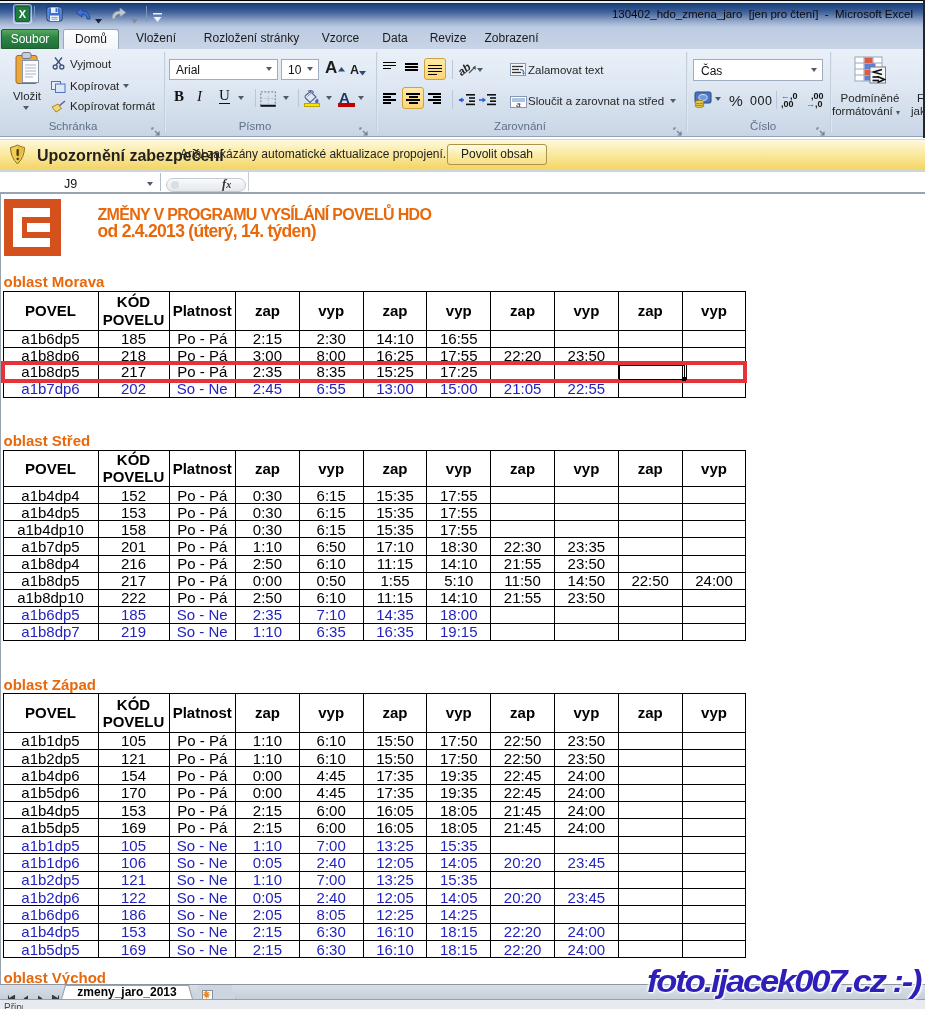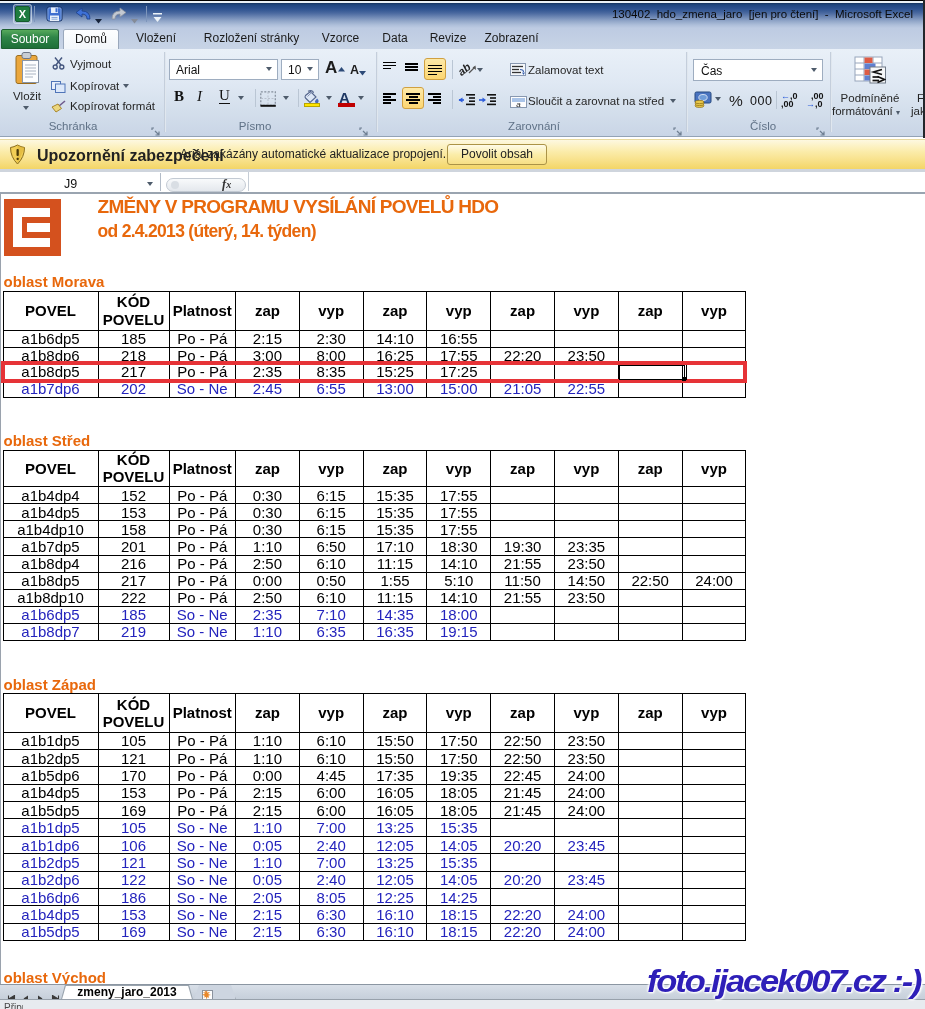--- a/index.html
+++ b/index.html
@@ -335,21 +335,21 @@
   <div class="r11" style="left:826px;top:56px;width:80px;text-align:center;">formátování <span style="font-size:8px;color:#4e5b6b;">▾</span></div>
   <div class="r11" style="left:917px;top:43.5px;">F</div>
   <div class="r11" style="left:911px;top:56px;">jak</div>
 
   <div class="gsep" style="left:163.5px;"></div>
   <div class="gsep" style="left:375.5px;"></div>
   <div class="gsep" style="left:685.5px;"></div>
   <div class="gsep" style="left:829.5px;"></div>
   <div class="glabel" style="left:31px;width:84px;">Schránka</div>
   <div class="glabel" style="left:213px;width:84px;">Písmo</div>
-  <div class="glabel" style="left:492px;width:84px;">Zarovnání</div>
+  <div class="glabel" style="left:478px;width:84px;">Zarovnání</div>
   <div class="glabel" style="left:721px;width:84px;">Číslo</div>
   <div class="ic" style="left:151px;top:74px;"><svg width="10" height="10">
           <g stroke="#6e7f92" stroke-width="1.2" fill="none">
             <path d="M1 3 L1 1 L3 1"></path>
             <path d="M4 4 L8 8 M8 4.5 L8 8 L4.5 8"></path>
           </g>
         </svg></div>
   <div class="ic" style="left:359px;top:74px;"><svg width="10" height="10">
           <g stroke="#6e7f92" stroke-width="1.2" fill="none">
             <path d="M1 3 L1 1 L3 1"></path>
@@ -396,21 +396,21 @@
   <div class="abs" id="farea"></div>
 </div>
 
 <div class="abs" id="sheet">
   <div class="abs" id="logo">
     <div style="left:9px;top:9.5px;width:37.5px;height:9px;"></div>
     <div style="left:9px;top:9.5px;width:9px;height:39px;"></div>
     <div style="left:9px;top:39.5px;width:37.5px;height:9px;"></div>
     <div style="left:23.5px;top:24.5px;width:23px;height:9px;"></div>
   </div>
-  <div class="abs orange" style="left:96.5px;top:2px;font-size:19px;letter-spacing:-0.7px;text-align:center;">ZMĚNY V PROGRAMU VYSÍLÁNÍ POVELŮ HDO</div>
+  <div class="abs orange" style="left:96.5px;top:12px;font-size:16px;letter-spacing:-0.7px;text-align:center;">ZMĚNY V PROGRAMU VYSÍLÁNÍ POVELŮ HDO</div>
   <div class="abs orange" style="left:96.5px;top:27px;font-size:17.5px;letter-spacing:-0.7px;">od 2.4.2013 (úterý, 14. týden)</div>
 
   <div class="abs orange" style="left:2.5px;top:79.5px;font-size:15px;">oblast Morava</div>
   <div class="abs orange" style="left:2.5px;top:238.5px;font-size:15px;">oblast Střed</div>
   <div class="abs orange" style="left:2.5px;top:482.5px;font-size:15px;">oblast Západ</div>
   <div class="abs orange" style="left:2.5px;top:775.5px;font-size:15px;">oblast Východ</div>
 
 <table class="xl" id="t1" style="left:1.5px;top:97px;">
 <colgroup>
           <col style="width:95px">
@@ -561,21 +561,21 @@
             <td></td>
           </tr>
 <tr style="height:17.1px;">
             <td>a1b7dp5</td>
             <td>201</td>
             <td>Po - Pá</td>
             <td>1:10</td>
             <td>6:50</td>
             <td>17:10</td>
             <td>18:30</td>
-            <td>19:30</td>
+            <td>22:30</td>
             <td>23:35</td>
             <td></td>
             <td></td>
           </tr>
 <tr style="height:17.1px;">
             <td>a1b8dp4</td>
             <td>216</td>
             <td>Po - Pá</td>
             <td>2:50</td>
             <td>6:10</td>
@@ -688,33 +688,46 @@
             <td>1:10</td>
             <td>6:10</td>
             <td>15:50</td>
             <td>17:50</td>
             <td>22:50</td>
             <td>23:50</td>
             <td></td>
             <td></td>
           </tr>
 <tr style="height:17.37px;">
-            <td>a1b5dp6</td>
-            <td>170</td>
+            <td>a1b4dp6</td>
+            <td>154</td>
             <td>Po - Pá</td>
             <td>0:00</td>
             <td>4:45</td>
             <td>17:35</td>
             <td>19:35</td>
             <td>22:45</td>
             <td>24:00</td>
             <td></td>
             <td></td>
           </tr>
 <tr style="height:17.37px;">
+            <td>a1b5dp6</td>
+            <td>170</td>
+            <td>Po - Pá</td>
+            <td>0:00</td>
+            <td>4:45</td>
+            <td>17:35</td>
+            <td>19:35</td>
+            <td>22:45</td>
+            <td>24:00</td>
+            <td></td>
+            <td></td>
+          </tr>
+<tr style="height:17.37px;">
             <td>a1b4dp5</td>
             <td>153</td>
             <td>Po - Pá</td>
             <td>2:15</td>
             <td>6:00</td>
             <td>16:05</td>
             <td>18:05</td>
             <td>21:45</td>
             <td>24:00</td>
             <td></td>

